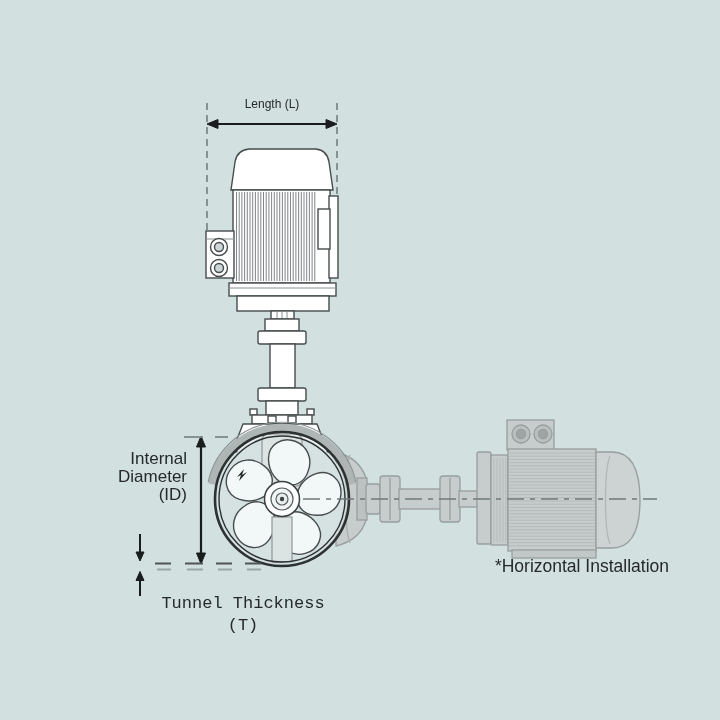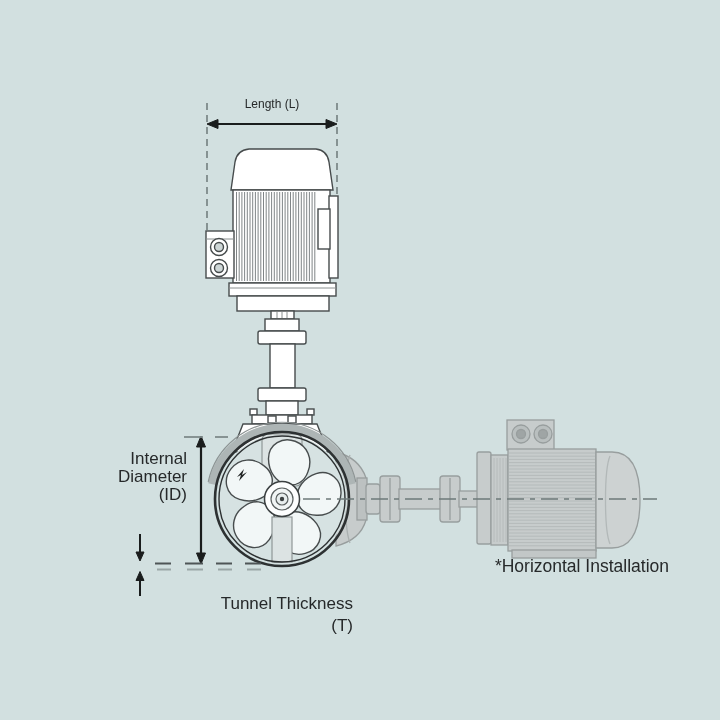--- a/index.html
+++ b/index.html
@@ -2,21 +2,21 @@
 <html><head>
 <meta charset="utf-8">
 <style>
   html,body{margin:0;padding:0;}
   body{width:720px;height:720px;overflow:hidden;font-family:"Liberation Sans",sans-serif;}
   .stage{position:relative;width:720px;height:720px;}
   .stage svg{position:absolute;left:0;top:0;}
   .label{position:absolute;color:#26292a;white-space:pre-line;font-family:"Liberation Sans",sans-serif;}
   .lbl-length{left:187px;top:97px;width:170px;text-align:center;font-size:12px;}
   .lbl-id{left:55px;top:450px;width:132px;text-align:right;font-size:17px;line-height:18px;}
-  .lbl-tunnel{left:133px;top:593px;width:220px;text-align:right;font-size:17px;line-height:22px;}
+  .lbl-tunnel{left:133px;top:593px;width:220px;text-align:center;font-size:17px;line-height:22px;font-family:Liberation Mono, monospace;}
   .lbl-horiz{left:409px;top:556px;width:260px;text-align:right;font-size:17.5px;}
 </style>
 </head>
 <body style="background: rgb(210, 224, 224);">
 
 <div class="stage">
 <svg width="720" height="720" viewBox="0 0 720 720">
 
   <g stroke="#7e8b8b" stroke-width="1.8" stroke-dasharray="7 5">
     <line x1="207" y1="103" x2="207" y2="232"></line>

